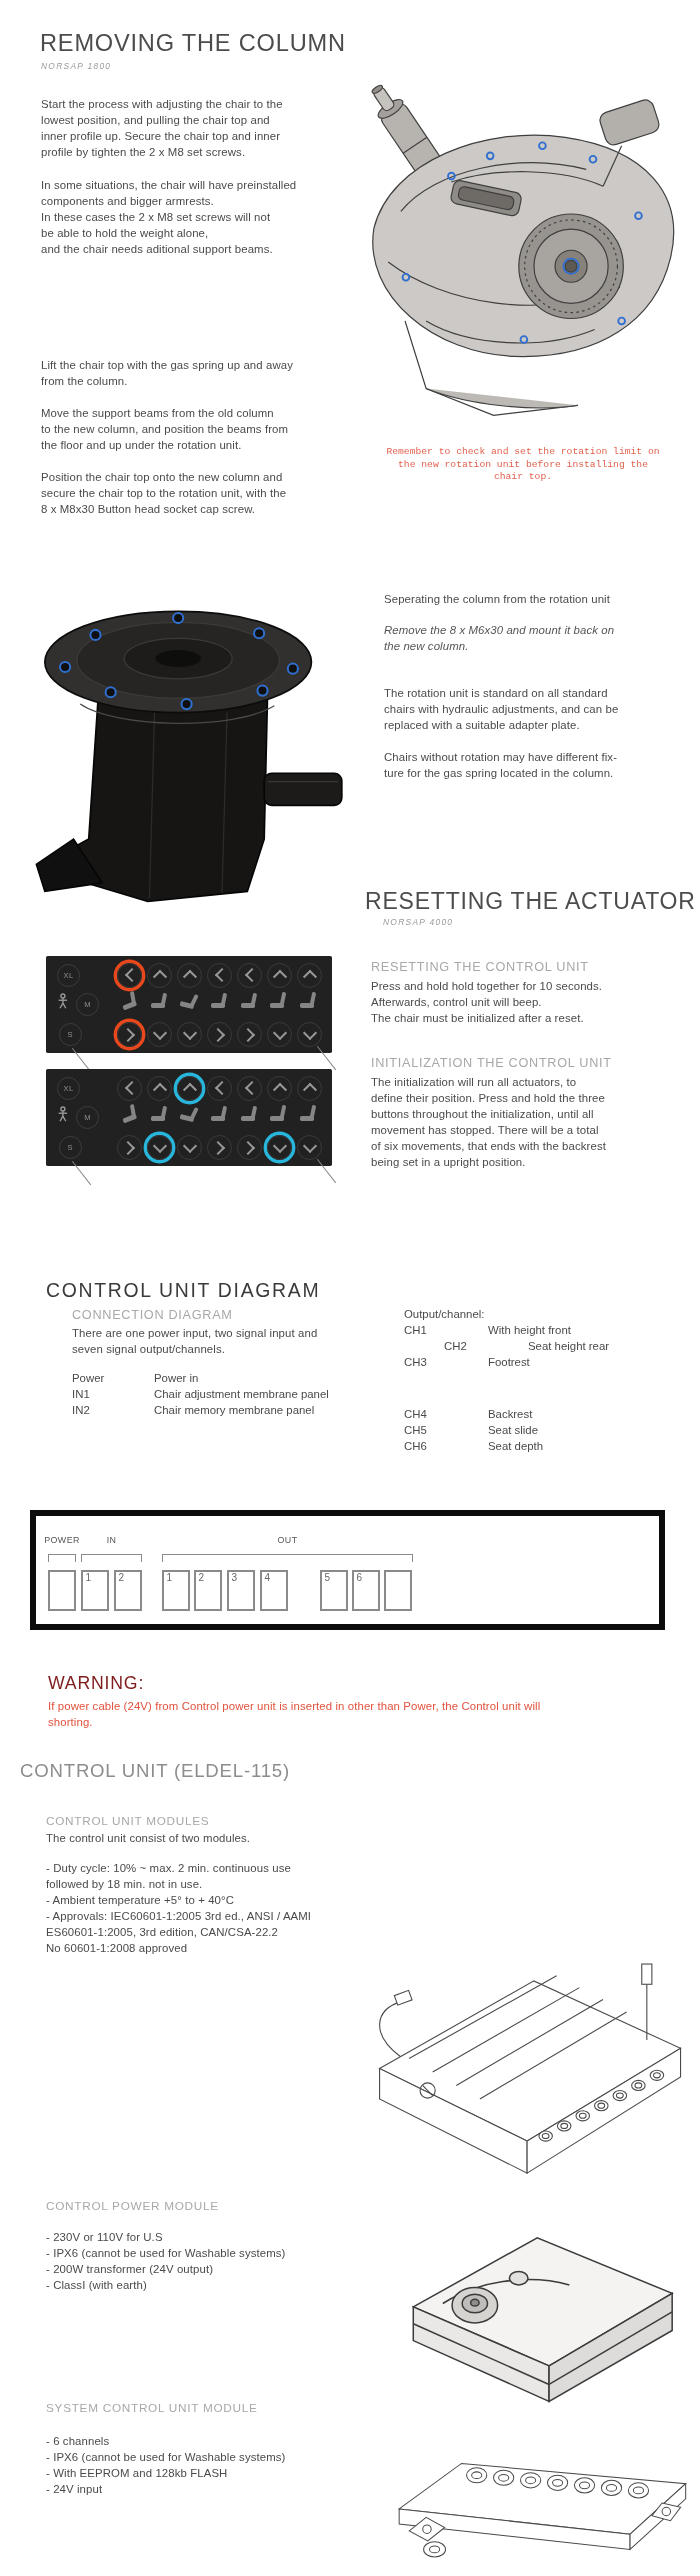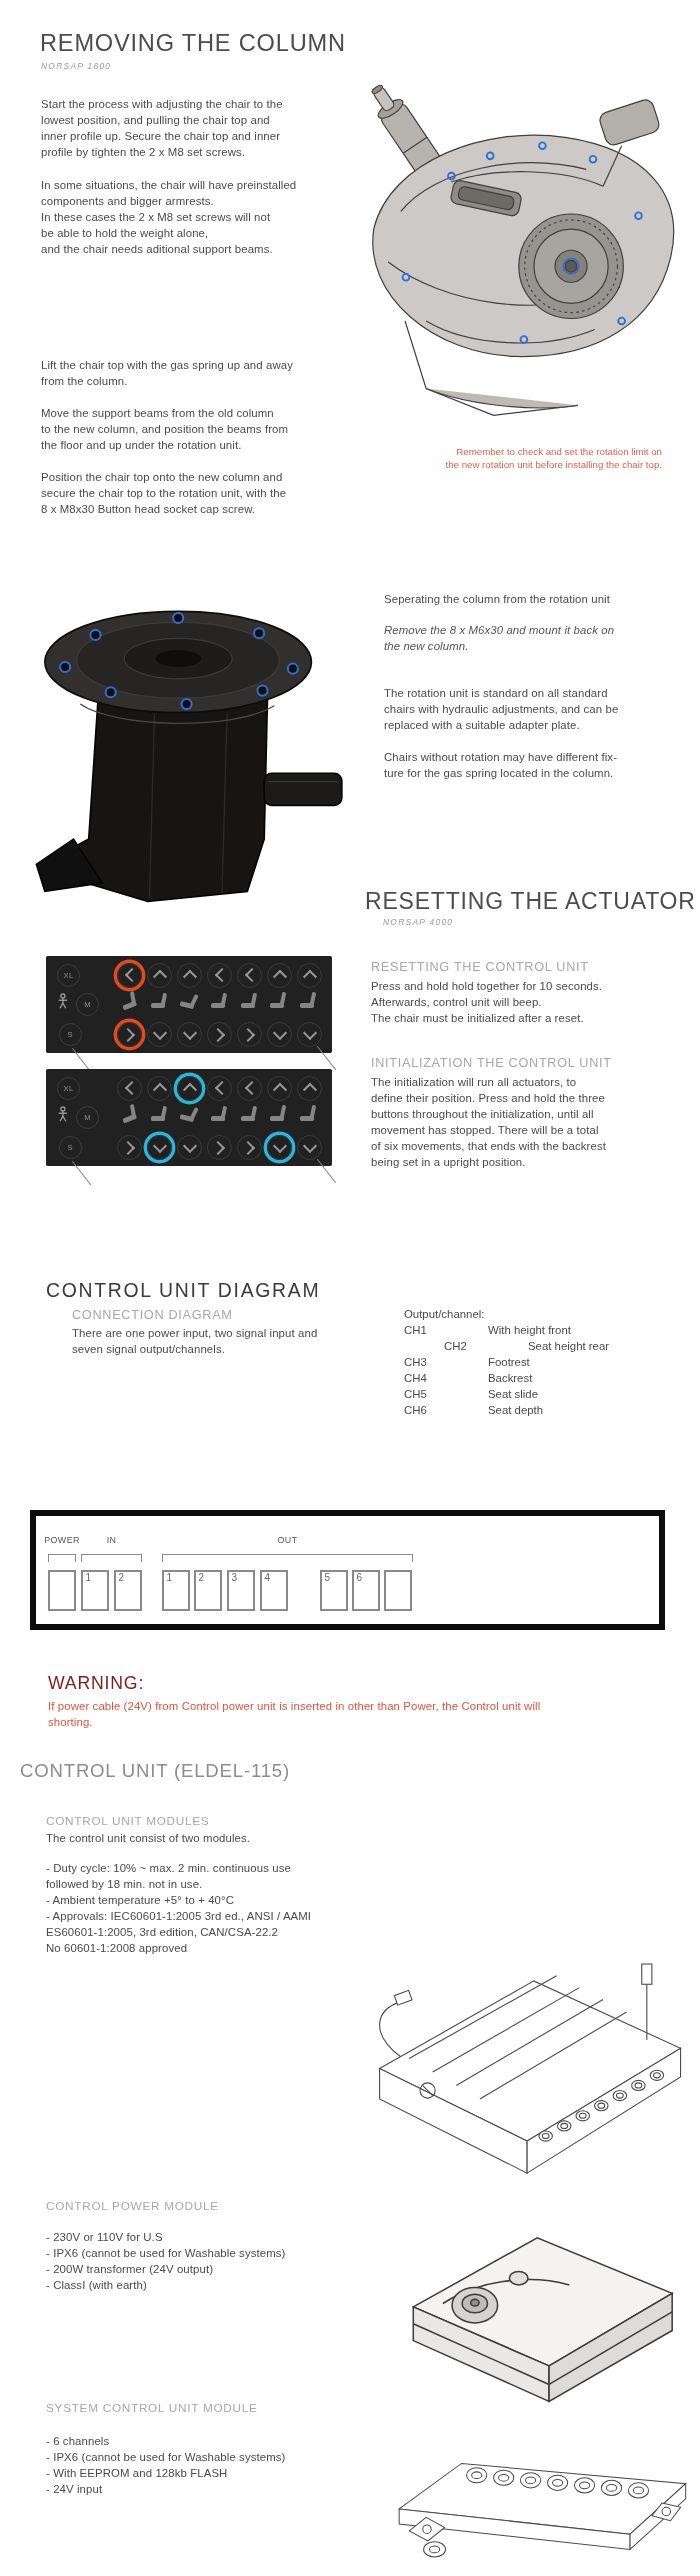--- a/index.html
+++ b/index.html
@@ -4,21 +4,21 @@
 <style>
   html,body{margin:0;padding:0;background:#fff;}
   #page{position:relative;width:700px;height:2576px;background:#fff;overflow:hidden;
         font-family:"Liberation Sans",sans-serif;color:#4a4a4a;}
   .abs{position:absolute;}
   .big-title{font-size:23.6px;font-weight:300;letter-spacing:0.8px;color:#4c4c4c;white-space:nowrap;}
   .sub-title{font-size:8.4px;font-style:italic;color:#9a9a9a;letter-spacing:1.3px;}
   .para{font-size:11.4px;line-height:16px;color:#4a4a4a;white-space:pre-line;letter-spacing:0.1px;}
   .gray-head{font-size:12.7px;color:#a8a8a8;letter-spacing:0.7px;white-space:nowrap;}
   .italic{font-style:italic;color:#555;}
-  .red-caption{font-size:9.7px;line-height:12.7px;text-align:right;white-space:pre-line;}
+  .red-caption{font-size:9.7px;line-height:12.7px;text-align:center;white-space:pre-line;font-family:Liberation Mono, monospace;}
   .section-title{font-size:19.4px;font-weight:300;letter-spacing:1.7px;color:#3a3a3a;white-space:nowrap;}
   .eldel-title{font-size:18.6px;font-weight:300;letter-spacing:0.8px;color:#8d8d8d;white-space:nowrap;}
   .warn-title{font-size:17.7px;letter-spacing:0.8px;font-weight:300;}
   .row{font-size:11.4px;line-height:16px;}
   .row .lbl{display:inline-block;}
   
   .panel{position:absolute;width:286px;height:97px;background:#212121;border-radius:1.7px;}
   .panel::before{content:'';position:absolute;left:35px;bottom:-22px;width:1.3px;height:30px;background:#888;transform:rotate(-38deg);}
   .panel::after{content:'';position:absolute;right:5px;bottom:-20px;width:1.3px;height:30px;background:#888;transform:rotate(-38deg);}
   .pkey{position:absolute;width:21px;height:21px;border:1.3px solid #3d3d3d;border-radius:50%;
@@ -307,27 +307,32 @@
 movement has stopped. There will be a total
 of six movements, that ends with the backrest
 being set in a upright position.</div>
 
   <div class="abs section-title" style="left:46px;top:1279px;">CONTROL UNIT DIAGRAM</div>
 
   <div class="abs gray-head" style="left:72px;top:1308px;">CONNECTION DIAGRAM</div>
   <div class="abs para" style="left:72px;top:1325px;width:304px;">There are one power input, two signal input and
 seven signal output/channels.</div>
 
+  <div class="abs" style="left:72px;top:1370px;">
+    <div class="row"><span class="lbl" style="width:82px;">Power</span><span>Power in</span></div>
+    <div class="row"><span class="lbl" style="width:82px;">IN1</span><span>Chair adjustment membrane panel</span></div>
+    <div class="row"><span class="lbl" style="width:82px;">IN2</span><span>Chair memory membrane panel</span></div>
+  </div>
 
   <div class="abs row" style="left:404px;top:1306px;">Output/channel:</div>
   <div class="abs" style="left:404px;top:1322px;">
     <div class="row"><span class="lbl" style="width:84px;">CH1</span><span>With height front</span></div>
     <div class="row"><span class="lbl" style="width:84px;margin-left:40px;">CH2</span><span>Seat height rear</span></div>
     <div class="row"><span class="lbl" style="width:84px;">CH3</span><span>Footrest</span></div>
-    <div class="row"><span class="lbl" style="width:84px;">CH4</span><span>Backrest</span></div>
+    <div class="row"><span class="lbl" style="width:84px;margin-top:36px;">CH4</span><span>Backrest</span></div>
     <div class="row"><span class="lbl" style="width:84px;">CH5</span><span>Seat slide</span></div>
     <div class="row"><span class="lbl" style="width:84px;">CH6</span><span>Seat depth</span></div>
   </div>
 
   <div class="conn-box">
     <div class="bracket-label" style="left:0;width:52px;">POWER</div>
     <div class="bracket" style="left:11.8px;width:28px;"></div>
     <div class="bracket-label" style="left:45px;width:61px;">IN</div>
     <div class="bracket" style="left:45px;width:61px;"></div>
     <div class="bracket-label" style="left:126px;width:251px;">OUT</div>

